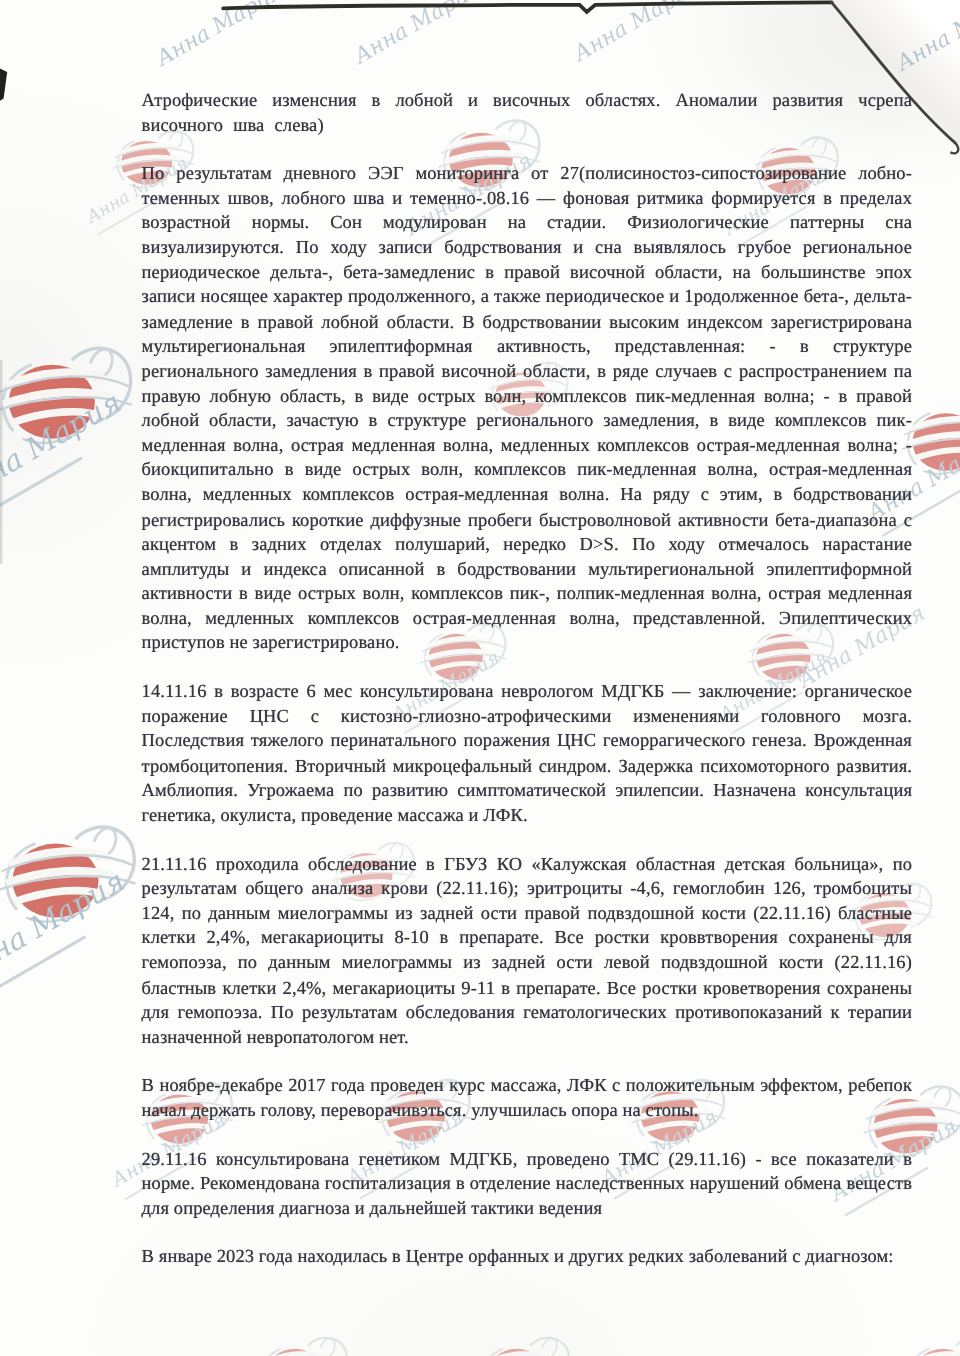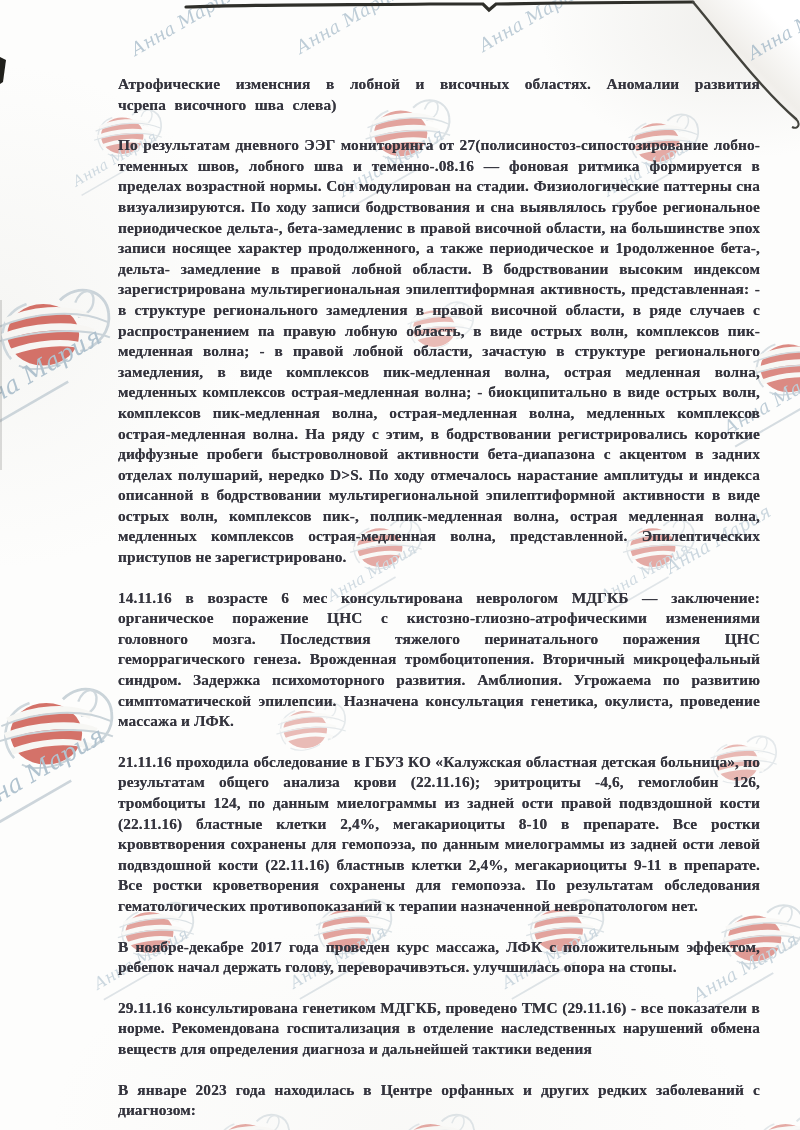--- a/index.html
+++ b/index.html
@@ -19,21 +19,21 @@
     background:linear-gradient(225deg,#ffffff 18%,#f0eeea 46%,#fbfaf8 62%);
   }
   
   .doc{
     position:absolute;left:118px;top:74px;width:642px;
     font-size:15.4px;line-height:20.6px;color:#35353e;
     text-align:justify;
     text-shadow:0 0 .6px rgba(45,45,58,.75);
     letter-spacing:.1px;
   }
-  .doc p{margin:0 0 20px 0;font-weight:bold;}
+  .doc p{margin:0 0 20px 0;}
   .doc p.wide{word-spacing:4.5px;}
   
   .wm{position:absolute;width:124px;height:150px;transform-origin:0 0;pointer-events:none;}
   .wm .rose{position:absolute;top:0;left:10px;width:95px;height:71px;}
   .wm .wm-name{
     position:absolute;top:86px;left:-8px;white-space:nowrap;
     font-family:"DejaVu Serif", serif;font-style:italic;
     font-size:18px;color:#a4b9c8;transform:rotate(-30deg);transform-origin:0 50%;
   }
   .wm .wm-sub{

